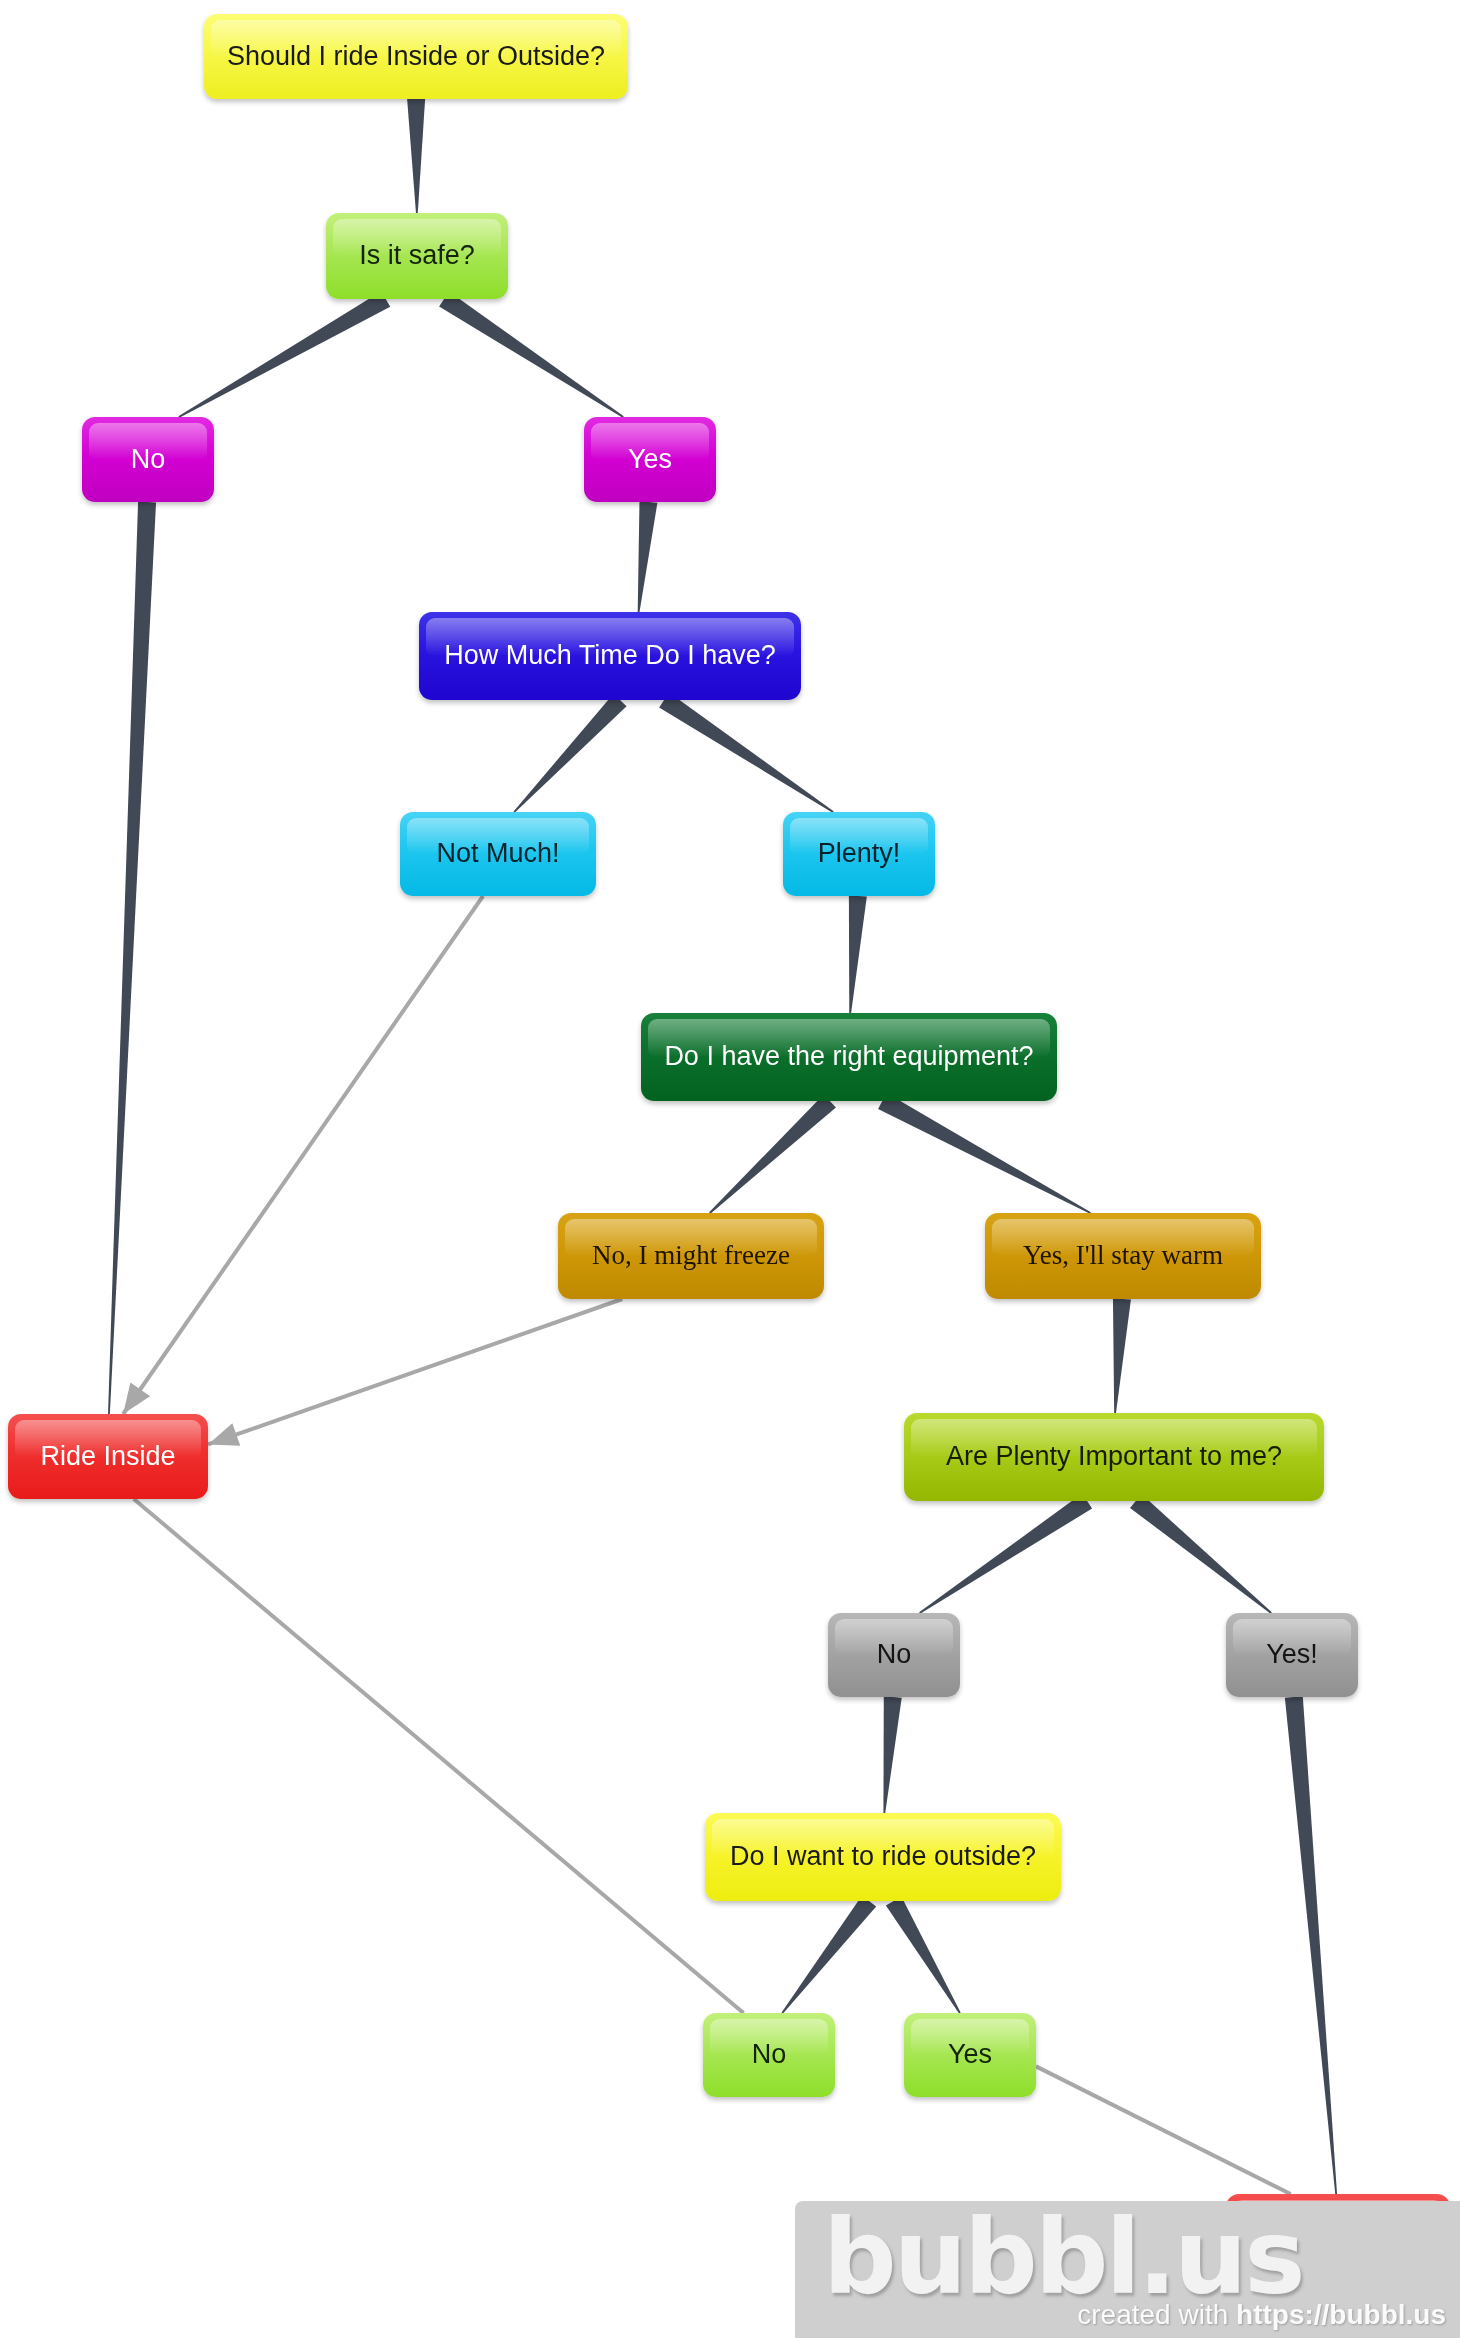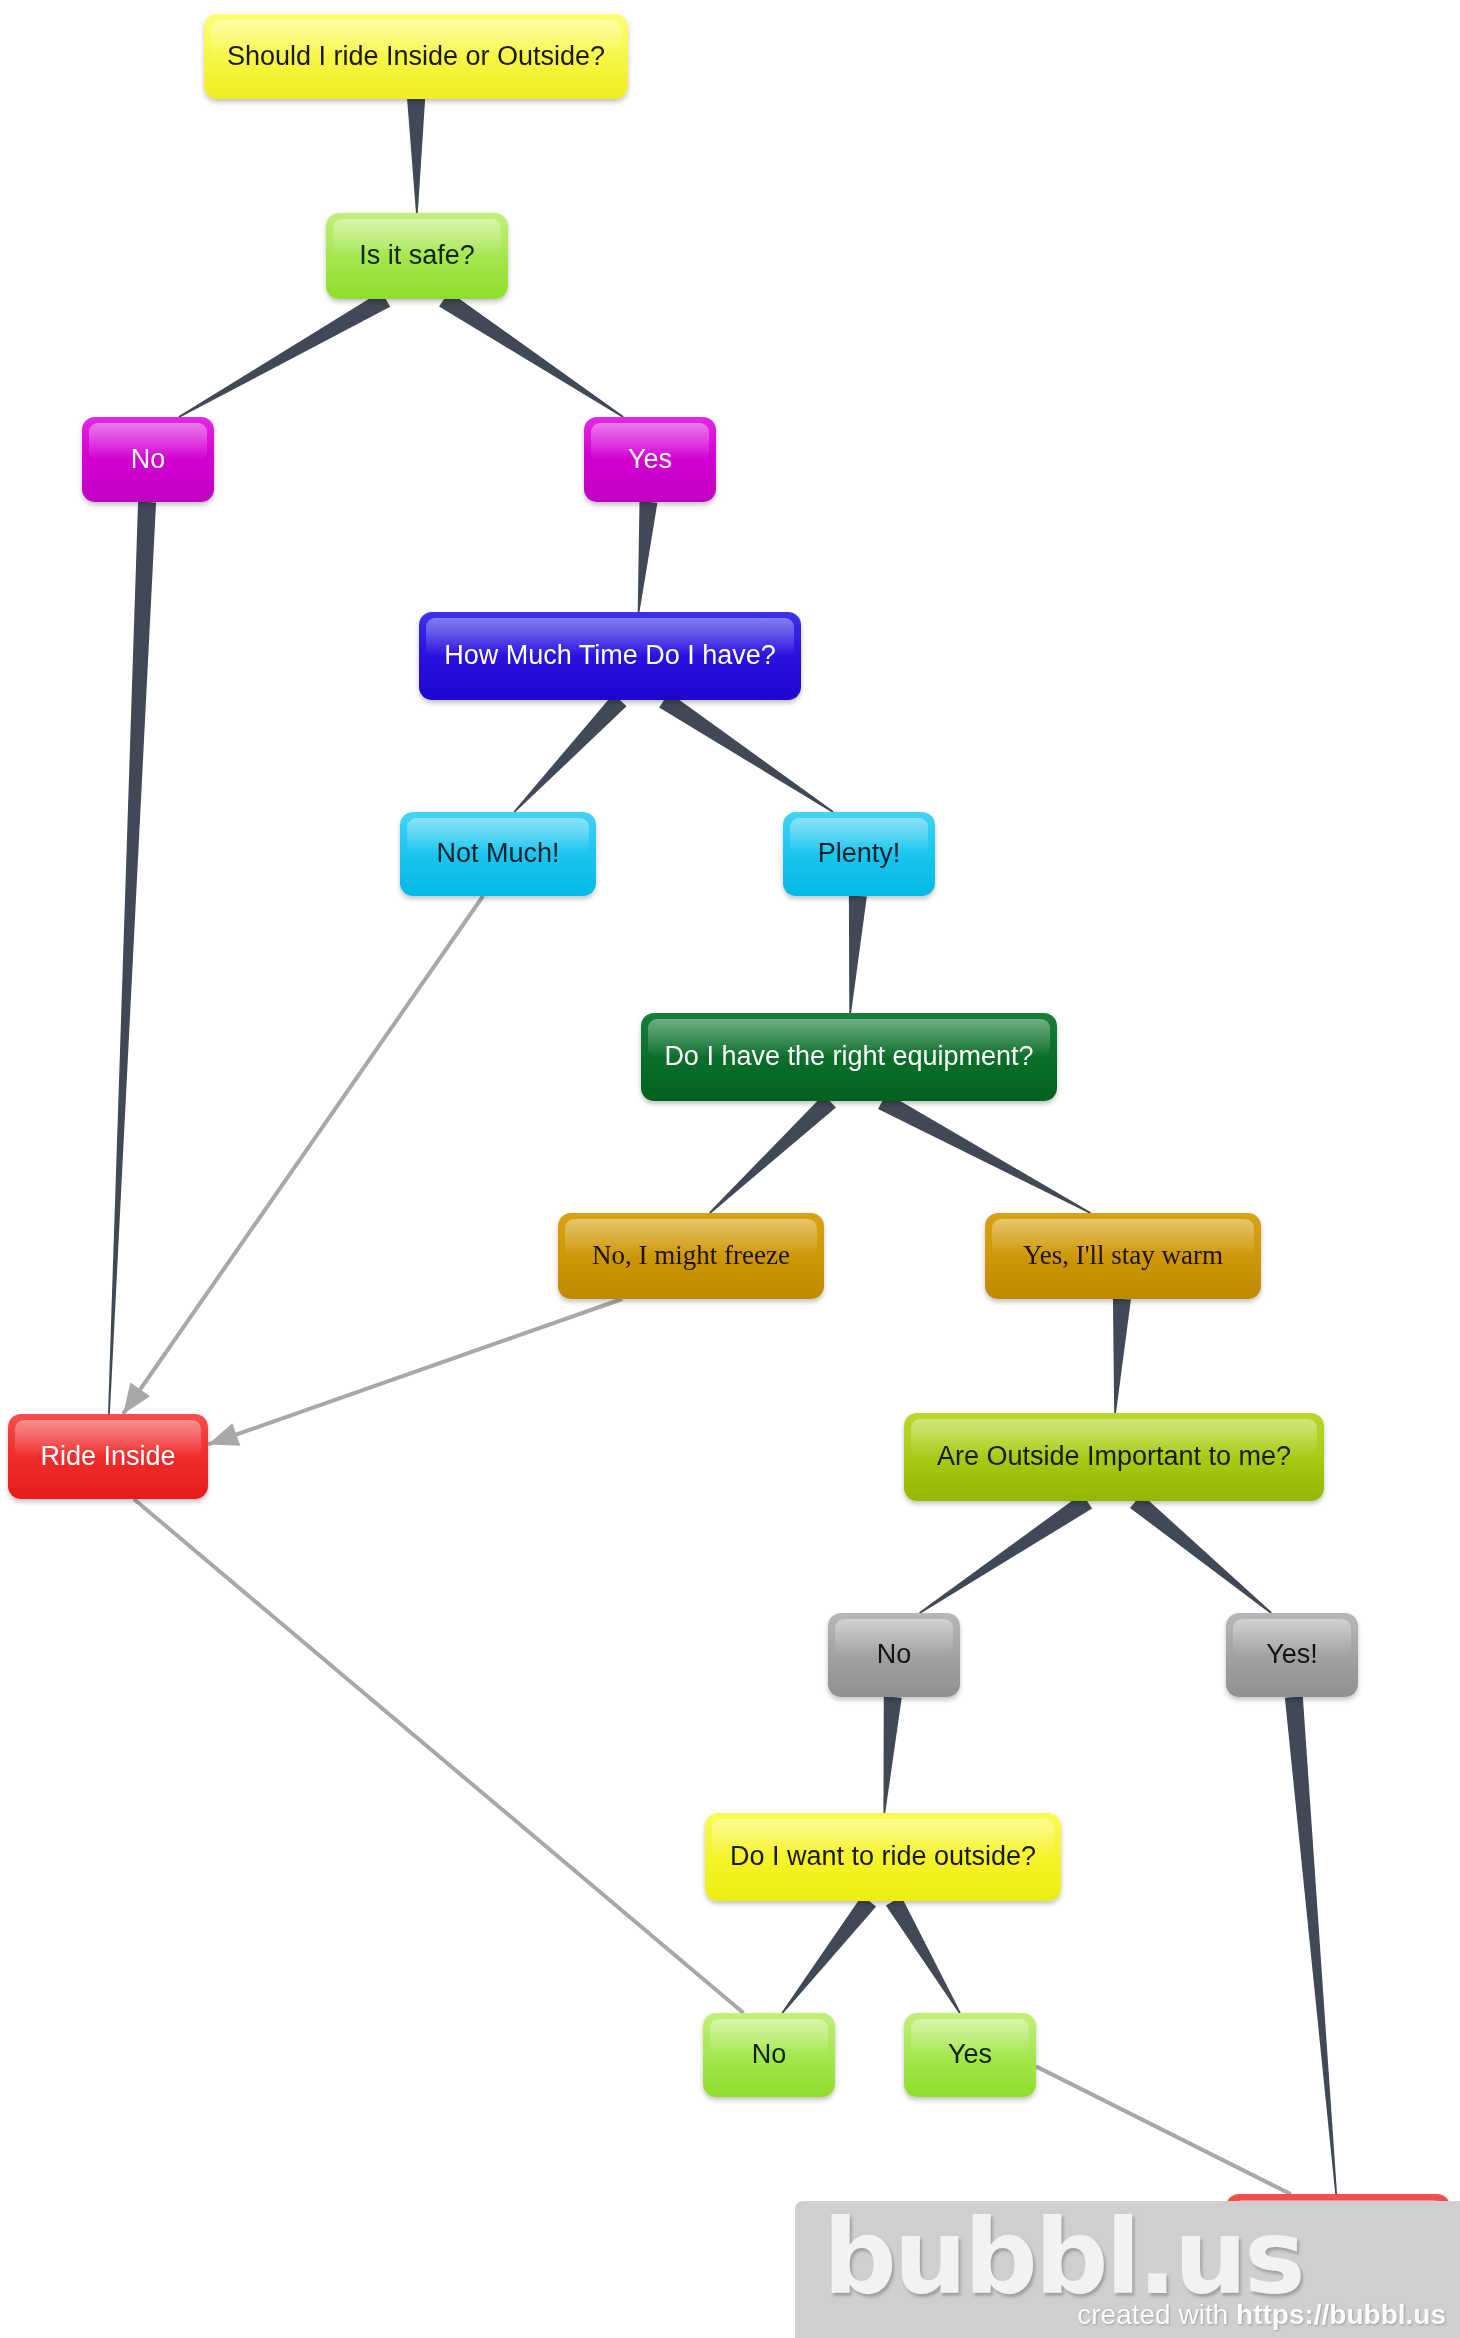--- a/index.html
+++ b/index.html
@@ -166,21 +166,21 @@
       <div class="node c-gold" style="left: 558px; top: 1213px; width: 266px; height: 86px; font-size: 27px;">
         <div class="inner"></div>
         <div class="lbl">No, I might freeze</div>
       </div>
       <div class="node c-gold" style="left: 985px; top: 1213px; width: 276px; height: 86px; font-size: 27px;">
         <div class="inner"></div>
         <div class="lbl">Yes, I'll stay warm</div>
       </div>
       <div class="node c-olive" style="left: 904px; top: 1413px; width: 420px; height: 88px; font-size: 27px;">
         <div class="inner"></div>
-        <div class="lbl">Are Outside Important to me?</div>
+        <div class="lbl">Are Plenty Important to me?</div>
       </div>
       <div class="node c-red" style="left: 8px; top: 1414px; width: 200px; height: 85px; font-size: 27px;">
         <div class="inner"></div>
         <div class="lbl">Ride Inside</div>
       </div>
       <div class="node c-gray" style="left: 828px; top: 1613px; width: 132px; height: 84px; font-size: 27px;">
         <div class="inner"></div>
         <div class="lbl">No</div>
       </div>
       <div class="node c-gray" style="left: 1226px; top: 1613px; width: 132px; height: 84px; font-size: 27px;">

